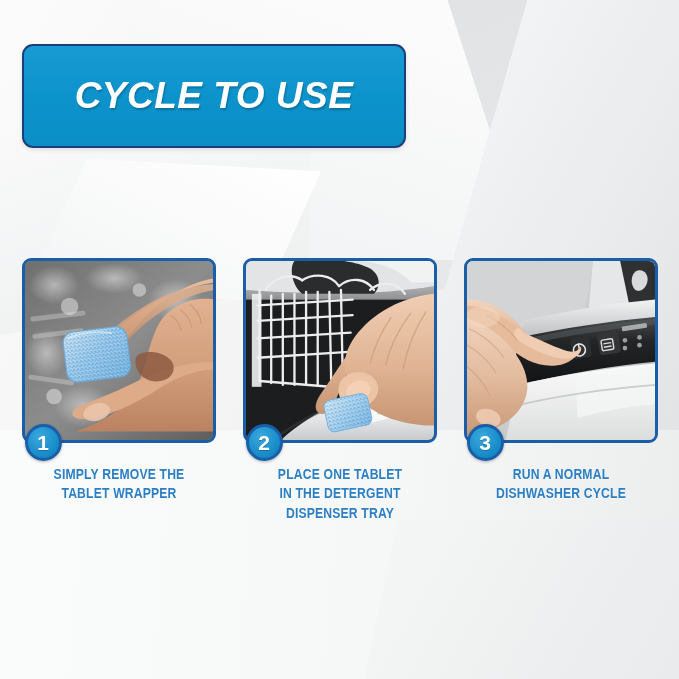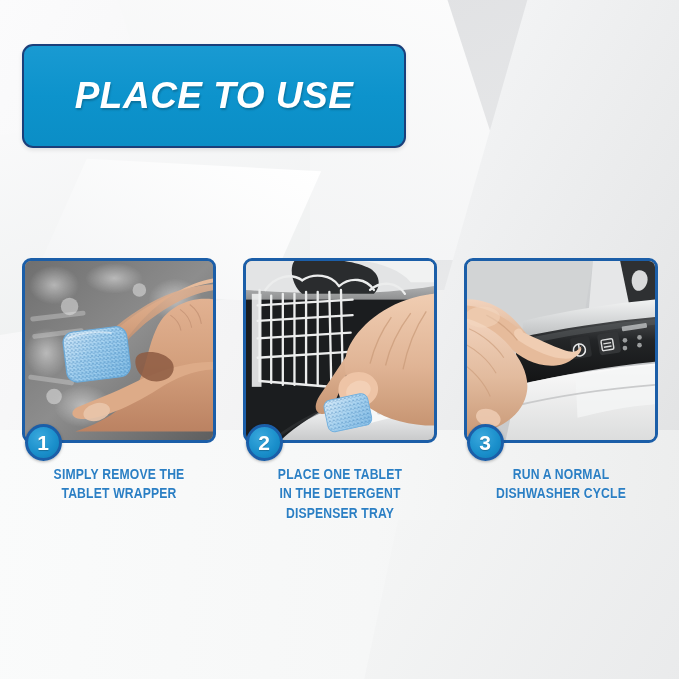--- a/index.html
+++ b/index.html
@@ -130,21 +130,21 @@
   <div class="facet f1"></div>
   <div class="facet f2"></div>
   <div class="facet f3"></div>
   <div class="facet f4"></div>
   <div class="facet f5"></div>
   <div class="facet f6"></div>
   <div class="facet f7"></div>
 </div>
 
 <div id="banner">
-  <div id="banner-title">PLACE TO USE</div>
+  <div id="banner-title">CYCLE TO USE</div>
 </div>
 
 <div id="steps">
 
   <div class="step">
     <div class="photo">
       <svg class="ph-svg" viewBox="0 0 194 185" preserveAspectRatio="xMidYMid slice">
         <defs>
           <linearGradient id="g1bg" x1="0" y1="0" x2="1" y2="1">
             <stop offset="0" stop-color="#6f6f6f"></stop>

